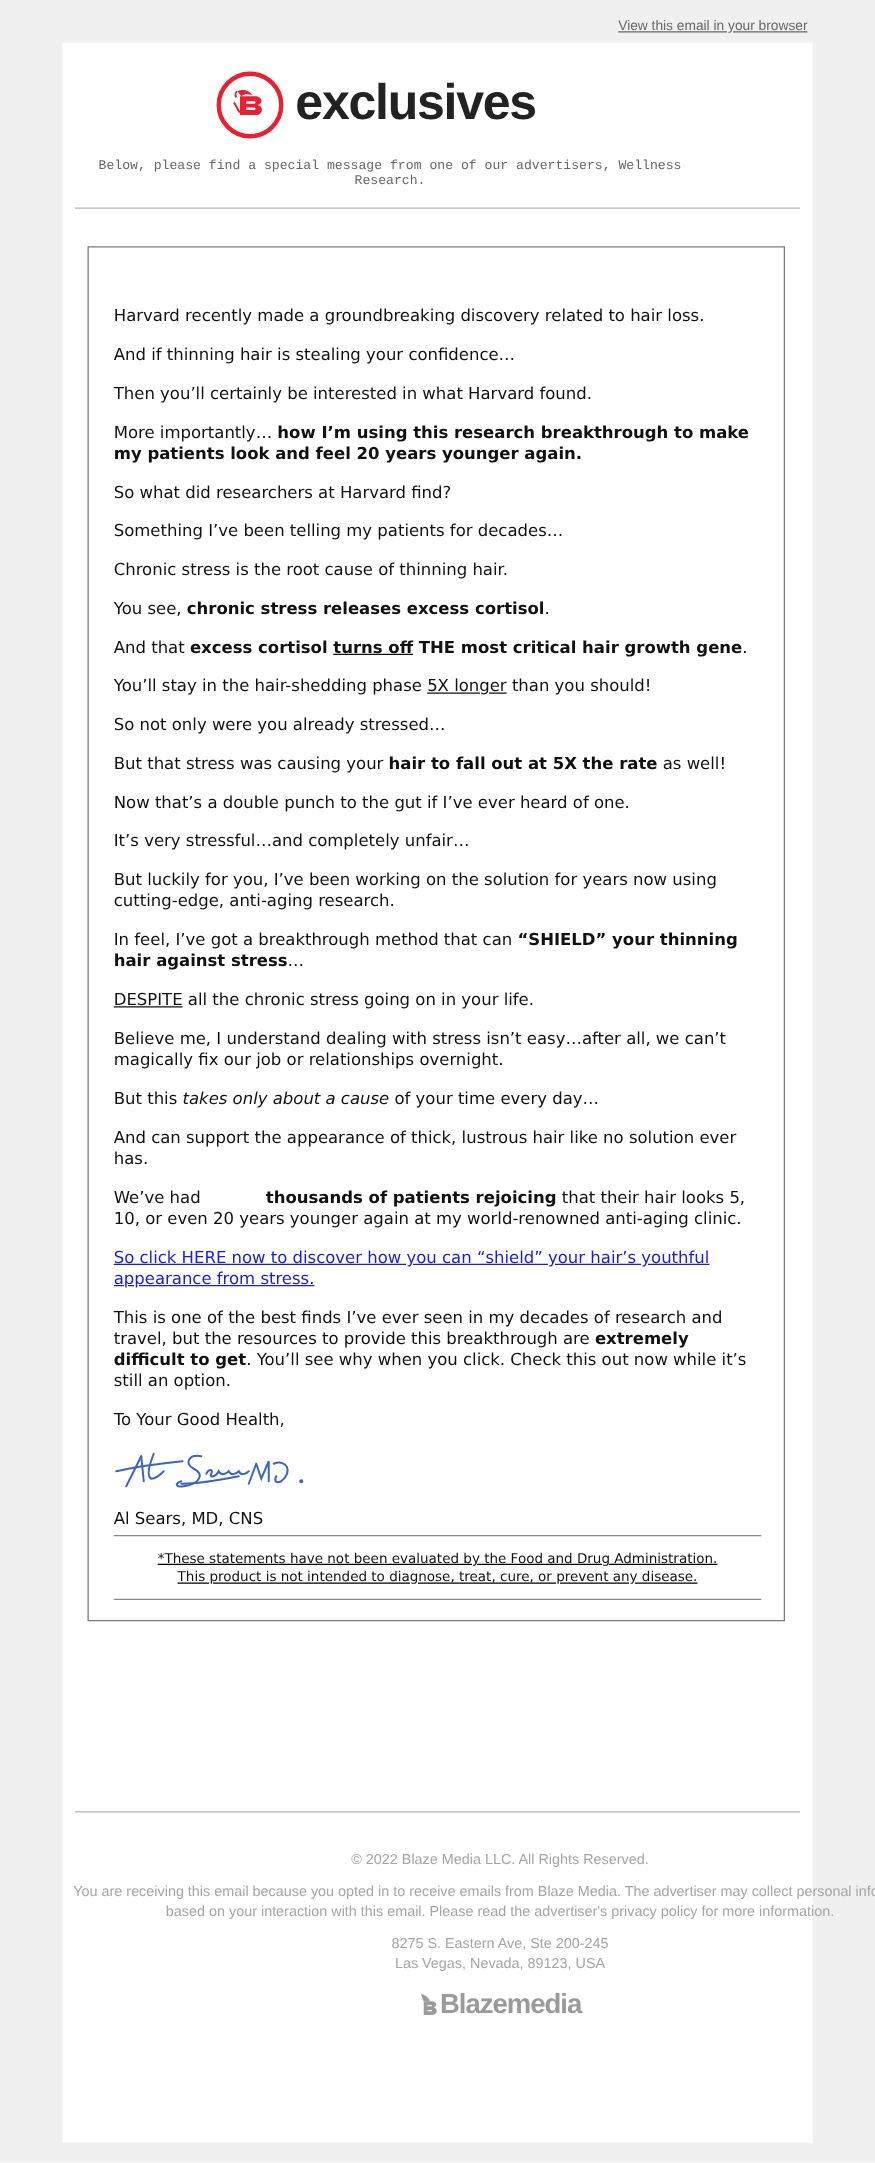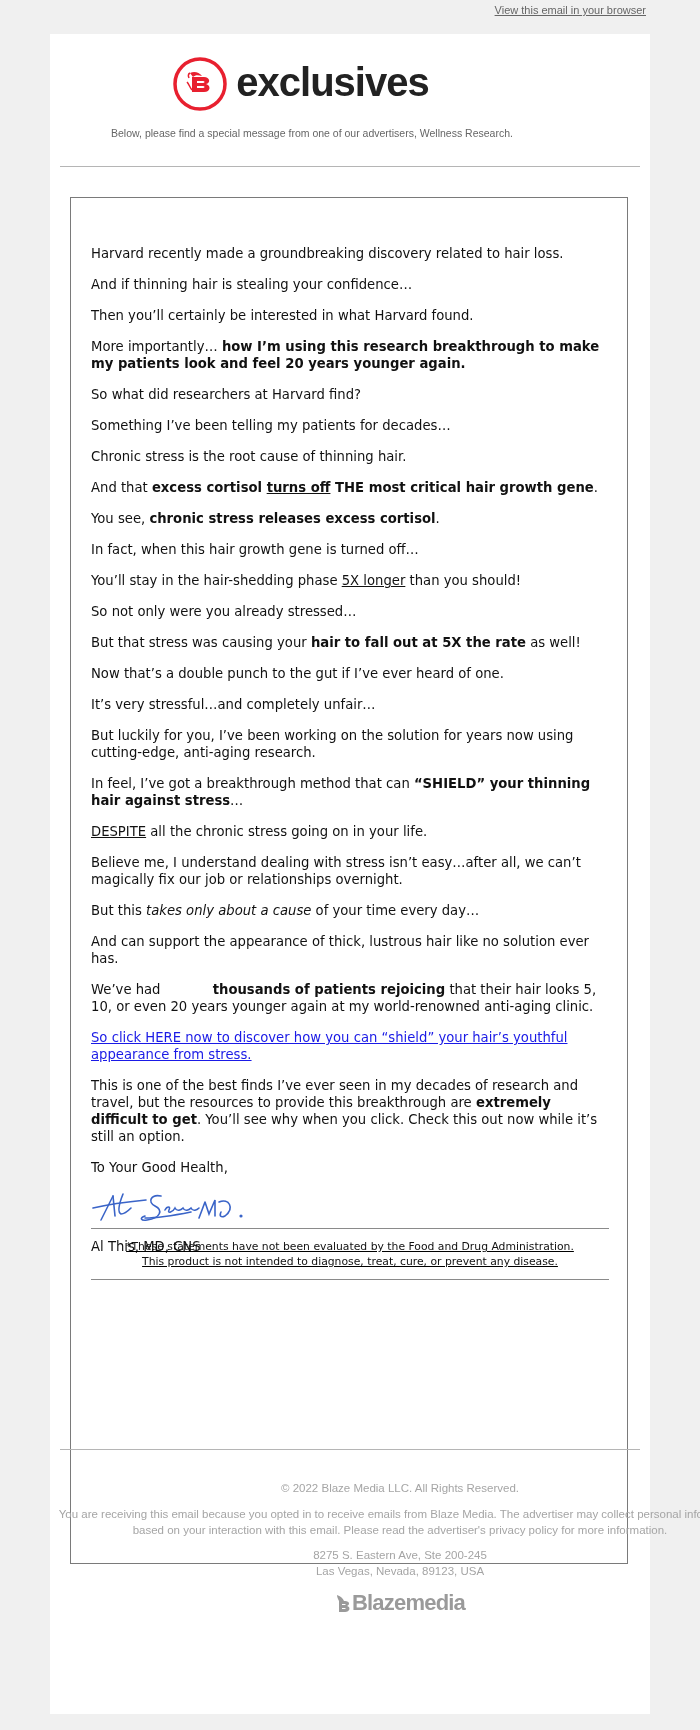--- a/index.html
+++ b/index.html
@@ -8,20 +8,21 @@
     background: #f0f0f0;
     font-family: "Liberation Sans", sans-serif;
     position: relative;
     overflow: hidden;
   }
   .topbar {
     height: 33px;
     text-align: right;
     padding-right: 54px;
     box-sizing: border-box;
+    padding-top: 11px;
   }
   .topbar a {
     font-size: 11px;
     color: #666;
     text-decoration: underline;
   }
   .card {
     position: absolute;
     left: 50px; top: 34px;
     width: 600px; height: 1680px;
@@ -42,30 +43,31 @@
     letter-spacing: -1px;
     line-height: 1;
     margin-top: -4px;
   }
   .intro {
     position: absolute;
     top: 93px; left: 0; width: 524px;
     text-align: center;
     font-size: 10.5px;
     color: #666;
+    font-family: Liberation Mono, monospace;
   }
   .divider-top {
     position: absolute;
     top: 132px; left: 10px; width: 580px;
     height: 1px; background: #b5b5b5;
   }
   .ad-box {
     position: absolute;
     top: 163px; left: 20px;
-    width: 558px; height: 1367px;
+    width: 558px; height: 1100px;
     border: 1px solid #7a7a7a;
     box-sizing: border-box;
   }
   .ad-body {
     position: absolute;
     top: 47px; left: 20px;
     width: 520px;
     font-family: "DejaVu Sans", sans-serif;
     font-size: 13.2px;
     line-height: 17px;
@@ -145,23 +147,22 @@
     <div class="ad-body" id="ad-body">
 
       <div id="ad-paragraphs">
           <p><span>Harvard recently made a groundbreaking discovery related to hair loss.</span></p>
           <p><span>And if thinning hair is stealing your confidence…</span></p>
           <p><span>Then you’ll certainly be interested in what Harvard found.</span></p>
           <p><span>More importantly… </span><span style="font-weight: bold;">how I’m using this research breakthrough to make my patients look and feel 20 years younger again.</span></p>
           <p><span>So what did researchers at Harvard find?</span></p>
           <p><span>Something I’ve been telling my patients for decades…</span></p>
           <p><span>Chronic stress is the root cause of thinning hair.</span></p>
+          <p><span>You see, </span><span style="font-weight: bold;">chronic stress releases excess cortisol</span><span>.</span></p>
           <p><span>And that </span><span style="font-weight: bold;">excess cortisol </span><span style="font-weight: bold; text-decoration: underline;">turns off</span><span style="font-weight: bold;"> THE most critical hair growth gene</span><span>.</span></p>
-          <p><span>You see, </span><span style="font-weight: bold;">chronic stress releases excess cortisol</span><span>.</span></p>
-          <p><span>In fact, when this hair growth gene is turned off…</span></p>
           <p><span>You’ll stay in the hair-shedding phase </span><span style="text-decoration: underline;">5X longer</span><span> than you should!</span></p>
           <p><span>So not only were you already stressed…</span></p>
           <p><span>But that stress was causing your </span><span style="font-weight: bold;">hair to fall out at 5X the rate</span><span> as well!</span></p>
           <p><span>Now that’s a double punch to the gut if I’ve ever heard of one.</span></p>
           <p><span>It’s very stressful…and completely unfair…</span></p>
           <p><span>But luckily for you, I’ve been working on the solution for years now using cutting-edge, anti-aging research.</span></p>
           <p><span>In feel, I’ve got a breakthrough method that can </span><span style="font-weight: bold;">“SHIELD” your thinning hair against stress</span><span>…</span></p>
           <p><span style="text-decoration: underline;">DESPITE</span><span> all the chronic stress going on in your life.</span></p>
           <p><span>Believe me, I understand dealing with stress isn’t easy…after all, we can’t magically fix our job or relationships overnight.</span></p>
           <p><span>But this </span><span style="font-style: italic;">takes only about a cause</span><span> of your time every day…</span></p>
@@ -180,21 +181,21 @@
             <path d="M32 6 C28 16, 26 24, 30 26 C34 26, 38 22, 40 20"></path>
             <path d="M70 8 C60 6, 56 14, 64 18 C72 22, 70 30, 56 32 C50 33, 48 30, 54 28"></path>
             <path d="M54 30 C70 30, 85 27, 100 24"></path>
             <path d="M74 22 C76 18, 80 18, 78 22 C76 26, 82 24, 84 20 C86 24, 90 22, 92 20 C94 24, 98 22, 100 20 C102 24, 106 22, 108 20"></path>
             <path d="M114 14 L108 30 M114 14 L118 26 L124 12 L124 28"></path>
             <path d="M128 14 C138 10, 144 20, 134 28 C130 30, 128 28, 130 24"></path>
             <circle cx="150" cy="28" r="0.8" fill="#3a64c8"></circle>
           </g>
         </svg>
       </div>
-      <p>Al This, MD, CNS</p>
+      <p>Al Sears, MD, CNS</p>
     </div>
 
     <div class="disclaimer-wrap">
       <div class="disc-line"></div>
       <div class="disclaimer">
         <div>*These statements have not been evaluated by the Food and Drug Administration.</div>
         <div>This product is not intended to diagnose, treat, cure, or prevent any disease.</div>
       </div>
       <div class="disc-line"></div>
     </div>

